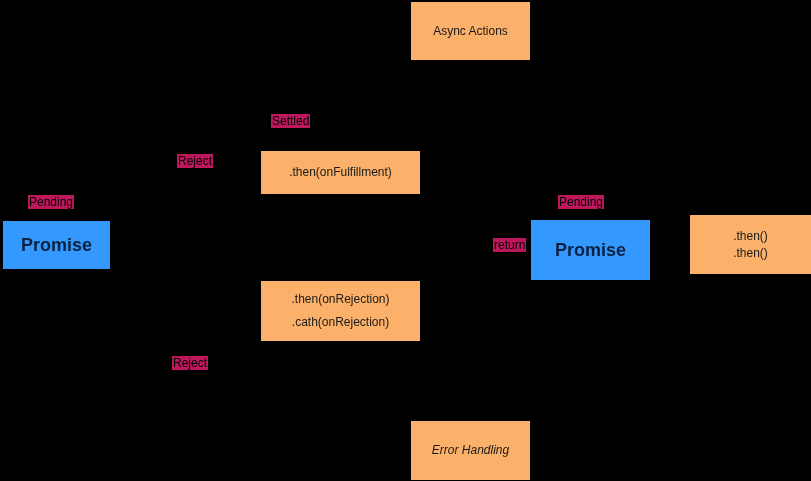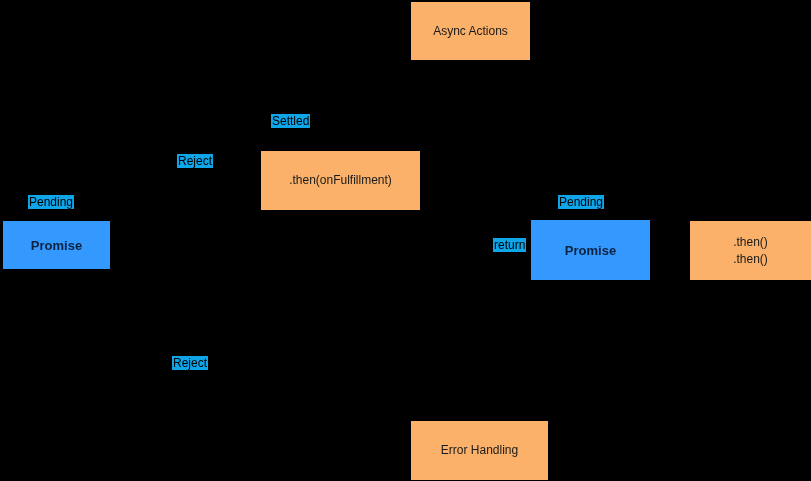--- a/index.html
+++ b/index.html
@@ -23,38 +23,38 @@
     align-items: center;
     justify-content: center;
     text-align: center;
     font-size: 12px;
     color: #1a1a1a;
   }
   .node.orange { background: #FBB169; }
   .node.blue   { background: #3399FF; }
   .node.blue span {
     font-weight: bold;
-    font-size: 13px;
+    font-size: 18px;
     color: #0D2240;
   }
   .node span { line-height: 15px; }
 
   #n-async         { left: 411px; top: 2px;   width: 119px; height: 58px; }
-  #n-then-fulfill  { left: 261px; top: 151px; width: 159px; height: 59px; }
+  #n-then-fulfill  { left: 261px; top: 151px; width: 159px; height: 43px; }
   #n-promise-left  { left: 3px;   top: 221px; width: 107px; height: 48px; }
   #n-then-reject   { left: 261px; top: 281px; width: 159px; height: 60px; }
   #n-then-reject span { line-height: 23px; }
   #n-promise-right { left: 531px; top: 220px; width: 119px; height: 60px; }
-  #n-then-catch    { left: 690px; top: 221px; width: 121px; height: 59px; }
+  #n-then-catch    { left: 690px; top: 215px; width: 121px; height: 59px; }
   #n-then-catch span { line-height: 17px; }
-  #n-error         { left: 411px; top: 421px; width: 137px; height: 59px; }
+  #n-error         { left: 411px; top: 421px; width: 119px; height: 59px; font-style: italic; }
 
   .chip {
     position: absolute;
-    background: #0ea5e9;
+    background: #be185d;
     color: #000000;
     font-size: 12px;
     line-height: 14px;
     padding: 0 1px;
     white-space: nowrap;
   }
   #l-settled       { left: 271px; top: 114px; }
   #l-fulfill       { left: 177px; top: 154px; }
   #l-pending-left  { left: 28px;  top: 195px; }
   #l-pending-right { left: 558px; top: 195px; }
@@ -71,20 +71,24 @@
   </div>
 
   <div class="node orange" id="n-then-fulfill">
     <span>.then(onFulfillment)</span>
   </div>
 
   <div class="node blue" id="n-promise-left">
     <span>Promise</span>
   </div>
 
+  <div class="node orange" id="n-then-reject">
+    <span>.then(onRejection)</span>
+    <span>.cath(onRejection)</span>
+  </div>
 
   <div class="node blue" id="n-promise-right">
     <span>Promise</span>
   </div>
 
   <div class="node orange" id="n-then-catch">
     <span>.then()</span>
     <span>.then()</span>
   </div>
 

